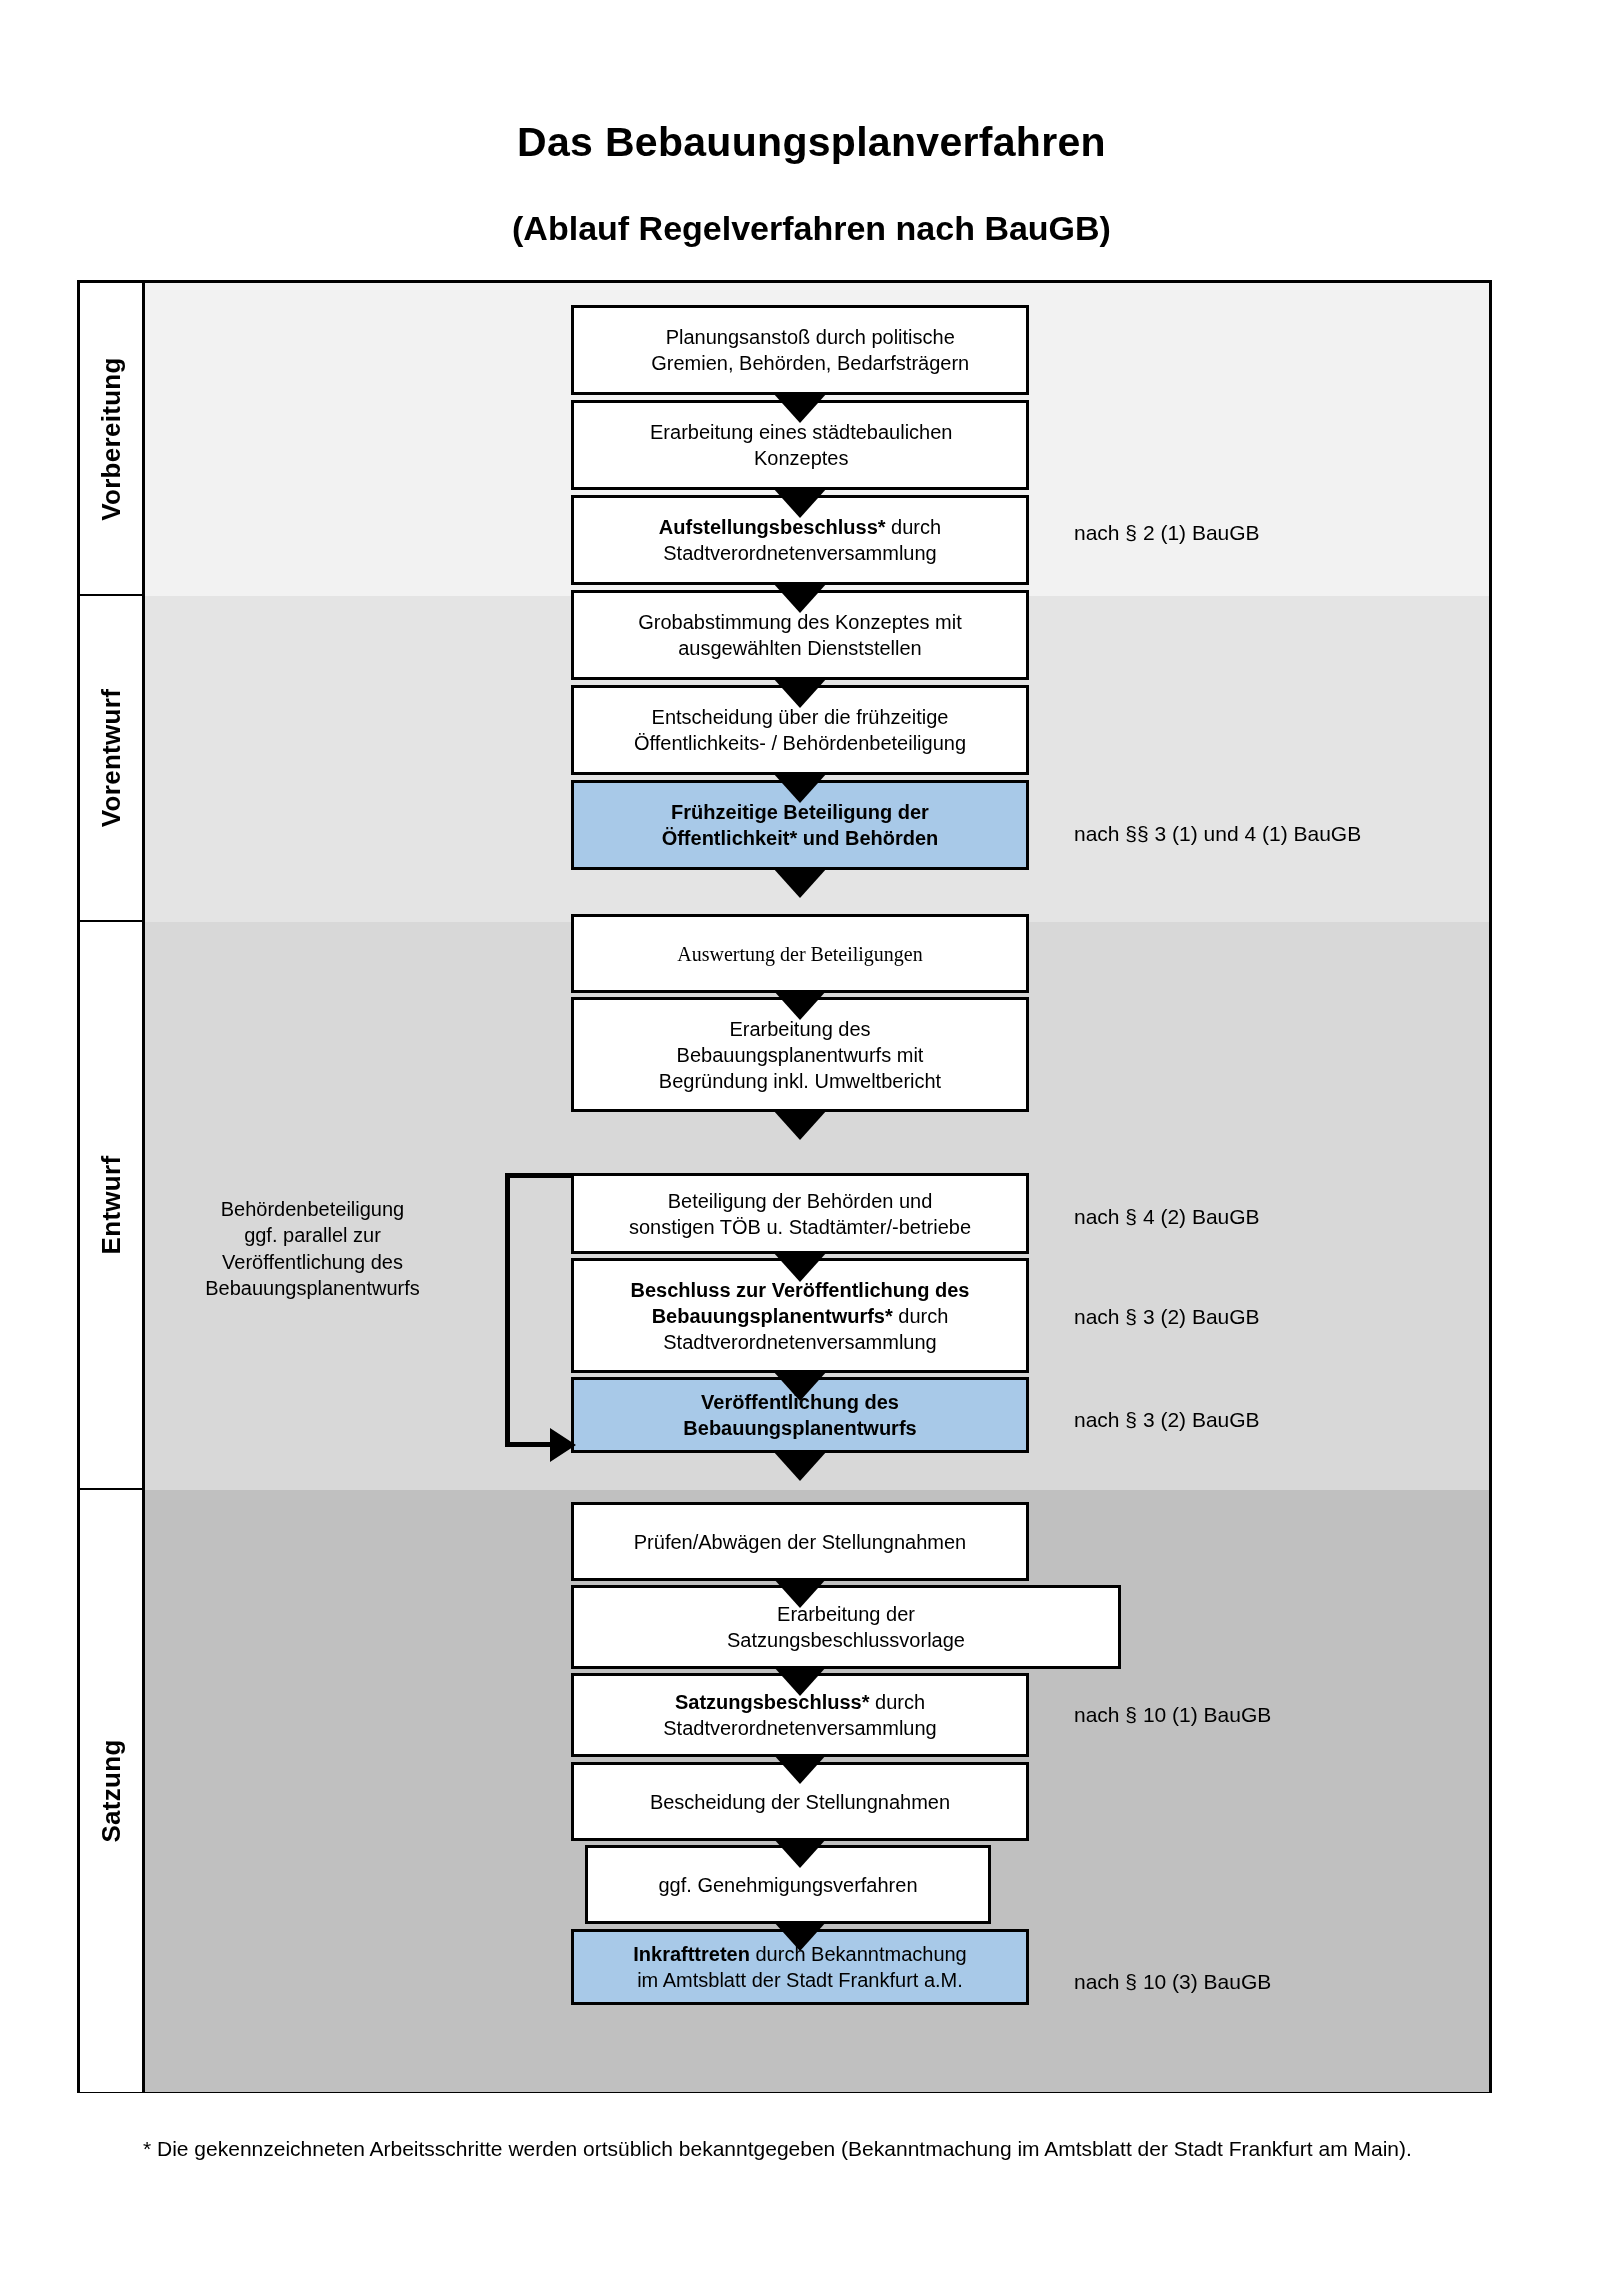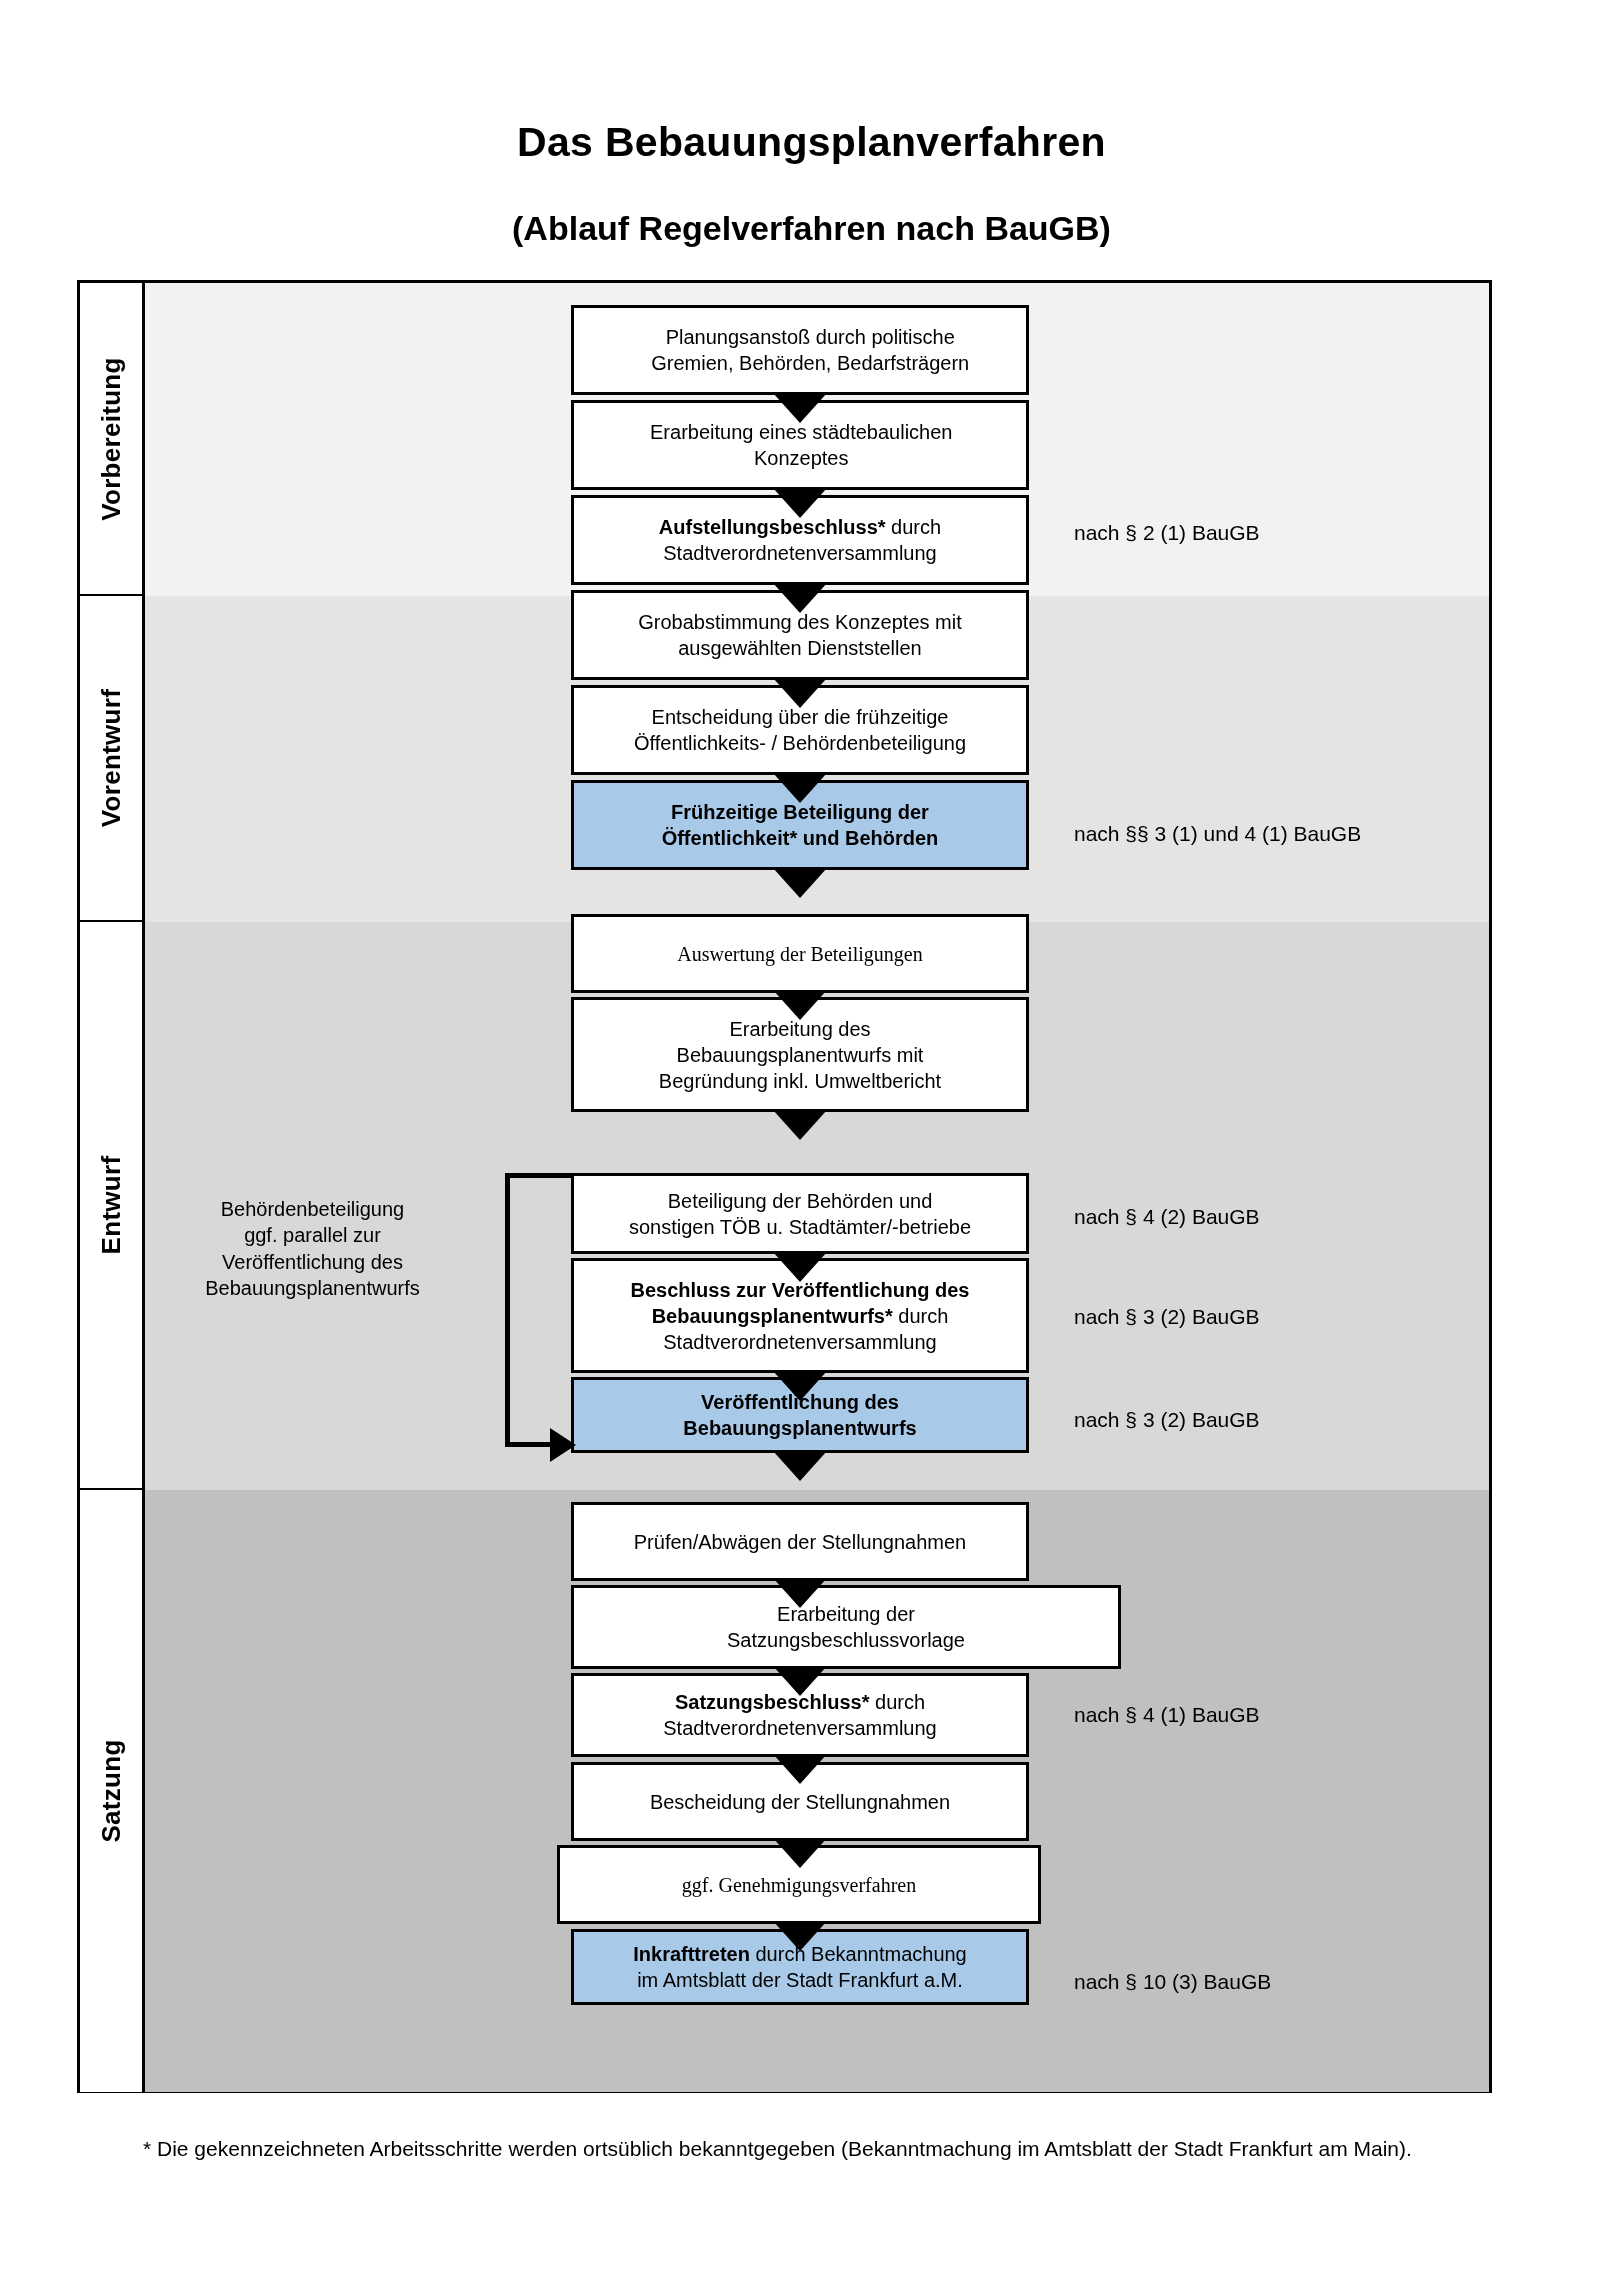--- a/index.html
+++ b/index.html
@@ -240,21 +240,21 @@
       <b>Satzungsbeschluss*</b><span> durch</span><br><span>Stadtverordnetenversammlung</span>
     </span>
   </div>
   <div class="arrow-down" style="left:693px;top:1471px;"></div>
 
   <div class="pbox" style="left:491px;top:1479px;width:458px;height:79px;">
     <span><span>Bescheidung der Stellungnahmen</span></span>
   </div>
   <div class="arrow-down" style="left:693px;top:1555px;"></div>
 
-  <div class="pbox" style="left:477px;top:1562px;width:484px;height:79px;font-family:Liberation Serif, serif;">
+  <div class="pbox" style="left:505px;top:1562px;width:406px;height:79px;">
     <span><span>ggf. Genehmigungsverfahren</span></span>
   </div>
   <div class="arrow-down" style="left:693px;top:1638px;"></div>
 
   <div class="pbox blue" style="left:491px;top:1646px;width:458px;height:76px;">
     <span>
       <b>Inkrafttreten</b><span> durch Bekanntmachung</span><br><span>im Amtsblatt der Stadt Frankfurt a.M.</span>
     </span>
   </div>
 
@@ -270,19 +270,19 @@
     <span>ggf. parallel zur</span><br>
     <span>Veröffentlichung des</span><br>
     <span>Bebauungsplanentwurfs</span>
   </div>
 
   <div class="ref" style="left:994px;top:238px;">nach § 2 (1) BauGB</div>
   <div class="ref" style="left:994px;top:539px;">nach §§ 3 (1) und 4 (1) BauGB</div>
   <div class="ref" style="left:994px;top:922px;">nach § 4 (2) BauGB</div>
   <div class="ref" style="left:994px;top:1022px;">nach § 3 (2) BauGB</div>
   <div class="ref" style="left:994px;top:1125px;">nach § 3 (2) BauGB</div>
-  <div class="ref" style="left:994px;top:1420px;">nach § 4 (1) BauGB</div>
+  <div class="ref" style="left:994px;top:1420px;">nach § 10 (1) BauGB</div>
   <div class="ref" style="left:994px;top:1687px;">nach § 10 (3) BauGB</div>
 
 </div>
 
 <div id="footnote">* Die gekennzeichneten Arbeitsschritte werden ortsüblich bekanntgegeben (Bekanntmachung im Amtsblatt  der Stadt Frankfurt am Main).</div>
 
 
 </body></html>

